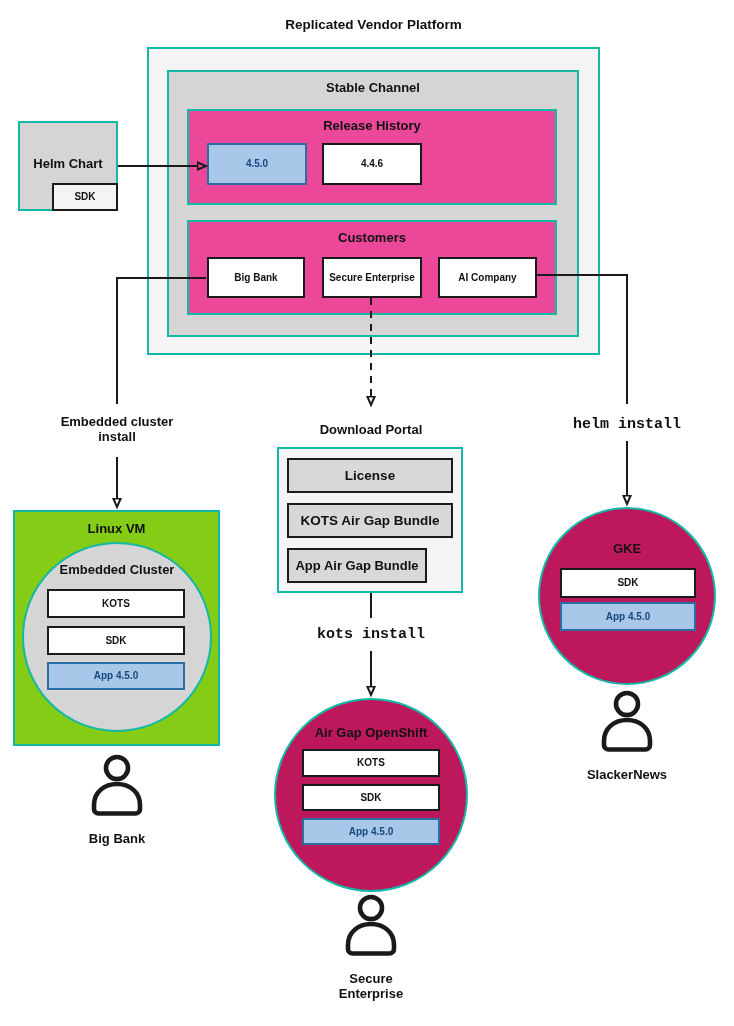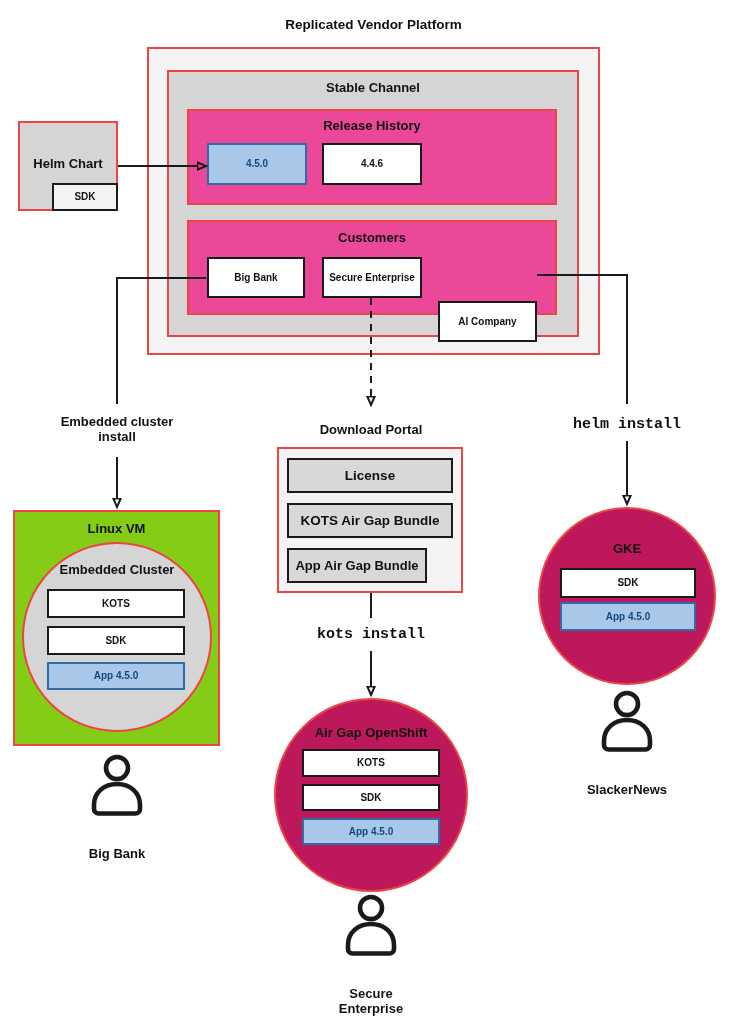--- a/index.html
+++ b/index.html
@@ -1,37 +1,37 @@
 <!DOCTYPE html>
 <html><head>
 <meta charset="utf-8">
 <style>
   html,body{margin:0;padding:0;background:#fff;}
   .canvas{position:relative;width:734px;height:1026px;background:#fff;
           font-family:"Liberation Sans",sans-serif;color:#111;overflow:hidden;}
-  .box{position:absolute;box-sizing:border-box;border:2px solid #ef4444;}
+  .box{position:absolute;box-sizing:border-box;border:2px solid #14b8a6;}
   .lbl{position:absolute;left:0;right:0;text-align:center;font-weight:bold;
        font-size:13px;line-height:15px;color:#111;}
   .cell{position:absolute;box-sizing:border-box;border:2px solid #1a1a1a;background:#fff;
         display:flex;align-items:center;justify-content:center;text-align:center;
         font-weight:bold;font-size:10px;line-height:14px;}
   .blue{background:#a9c7e9;border-color:#2e6da4;color:#15497e;}
   .gray-cell{background:#d8d8d8;}
   .fill-outer{background:#f4f4f4;}
   .fill-mid{background:#d5d5d5;}
   .fill-inner{background:#ec4899;}
   .fill-vm{background:#84cc16;}
   .fill-circle-light{background:#be185d;}
   .circle{border-radius:50%;}
   .mono{font-family:"Liberation Mono",monospace;font-weight:bold;font-size:15px;}
   .wires{position:absolute;left:0;top:0;z-index:6;pointer-events:none;}
   .wires path{stroke:#1a1a1a;stroke-width:2;fill:none;}
   .person{position:absolute;width:120px;text-align:center;}
   .person svg{display:block;margin:0 auto;}
-  .person .plabel{font-weight:bold;font-size:13px;line-height:15px;margin-top:28px;}
+  .person .plabel{font-weight:bold;font-size:13px;line-height:15px;margin-top:13px;}
 </style>
 </head>
 <body>
 
 <div class="canvas">
 
   <div class="lbl" style="left:147px;width:453px;top:17px;font-size:13.5px;">Replicated Vendor Platform</div>
 
   <div class="box fill-outer" style="left:147px;top:47px;width:453px;height:308px;">
 
@@ -41,21 +41,21 @@
       <div class="box fill-inner" style="left:18px;top:37px;width:370px;height:96px;">
         <div class="lbl" style="top:7px;">Release History</div>
         <div class="cell blue" style="left:18px;top:32px;width:100px;height:42px;">4.5.0</div>
         <div class="cell" style="left:133px;top:32px;width:100px;height:42px;">4.4.6</div>
       </div>
 
       <div class="box fill-inner" style="left:18px;top:148px;width:370px;height:95px;">
         <div class="lbl" style="top:8px;">Customers</div>
         <div class="cell" style="left:18px;top:35px;width:98px;height:41px;">Big Bank</div>
         <div class="cell" style="left:133px;top:35px;width:100px;height:41px;">Secure Enterprise</div>
-        <div class="cell" style="left:249px;top:35px;width:99px;height:41px;margin-top:44px;">AI Company</div>
+        <div class="cell" style="left:249px;top:35px;width:99px;height:41px;">AI Company</div>
       </div>
     </div>
   </div>
 
   <div class="box fill-mid" style="left:18px;top:121px;width:100px;height:90px;">
     <div class="lbl" style="top:33px;">Helm Chart</div>
     <div class="cell fill-outer" style="right:-2px;bottom:-2px;width:66px;height:28px;background:#f4f4f4;">SDK</div>
   </div>
 
   <div class="lbl" style="left:47px;width:140px;top:414px;">Embedded cluster install</div>

